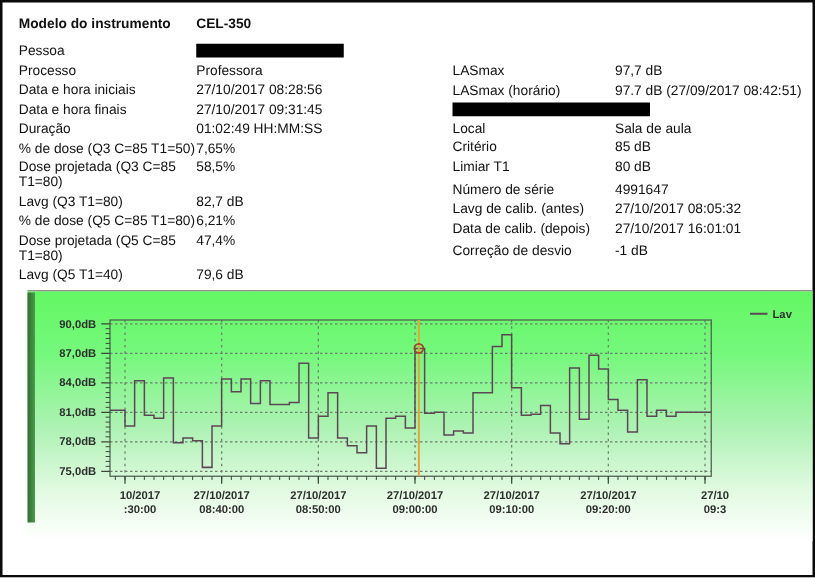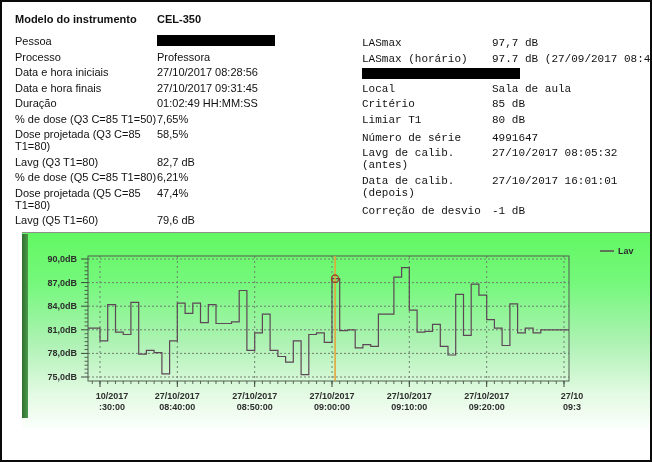--- a/index.html
+++ b/index.html
@@ -8,21 +8,21 @@
     width:652px;height:462px;
     background:#ffffff;
     border:2px solid #0a0a0a;
     box-sizing:border-box;
     font-family:"Liberation Sans", sans-serif;
     color:#111;
     overflow:hidden;
   }
   .info-col{position:absolute;font-size:11px;line-height:12px;}
   .col-left{left:13px;top:11px;width:338px;}
-  .col-right{left:360px;top:35px;width:290px;font-family:Liberation Mono, monospace;}
+  .col-right{left:360px;top:49px;width:290px;}
   .info-row{display:flex;align-items:flex-start;margin-bottom:3.5px;}
   .col-left .info-label{width:142px;flex:0 0 142px;}
   .col-right .info-label{width:130px;flex:0 0 130px;}
   .info-value{white-space:nowrap;}
   .bold{font-weight:bold;}
   .gap-lg{margin-top:10px;}
   .gap-sm{margin-top:6px;}
   .redacted{display:inline-block;background:#000;height:11px;vertical-align:top;}
   .redacted.w-person{width:118px;}
   .redacted.w-unit{width:158px;}
@@ -82,21 +82,21 @@
       </div>
       <div class="info-row">
         <span class="info-label">% de dose (Q5 C=85 T1=80)</span>
         <span class="info-value">6,21%</span>
       </div>
       <div class="info-row">
         <span class="info-label">Dose projetada (Q5 C=85 T1=80)</span>
         <span class="info-value">47,4%</span>
       </div>
       <div class="info-row">
-        <span class="info-label">Lavg (Q5 T1=60)</span>
+        <span class="info-label">Lavg (Q5 T1=40)</span>
         <span class="info-value">79,6 dB</span>
       </div>
     </div>
   <div class="info-col col-right">
       <div class="info-row">
         <span class="info-label">LASmax</span>
         <span class="info-value">97,7 dB</span>
       </div>
       <div class="info-row">
         <span class="info-label">LASmax (horário)</span>

